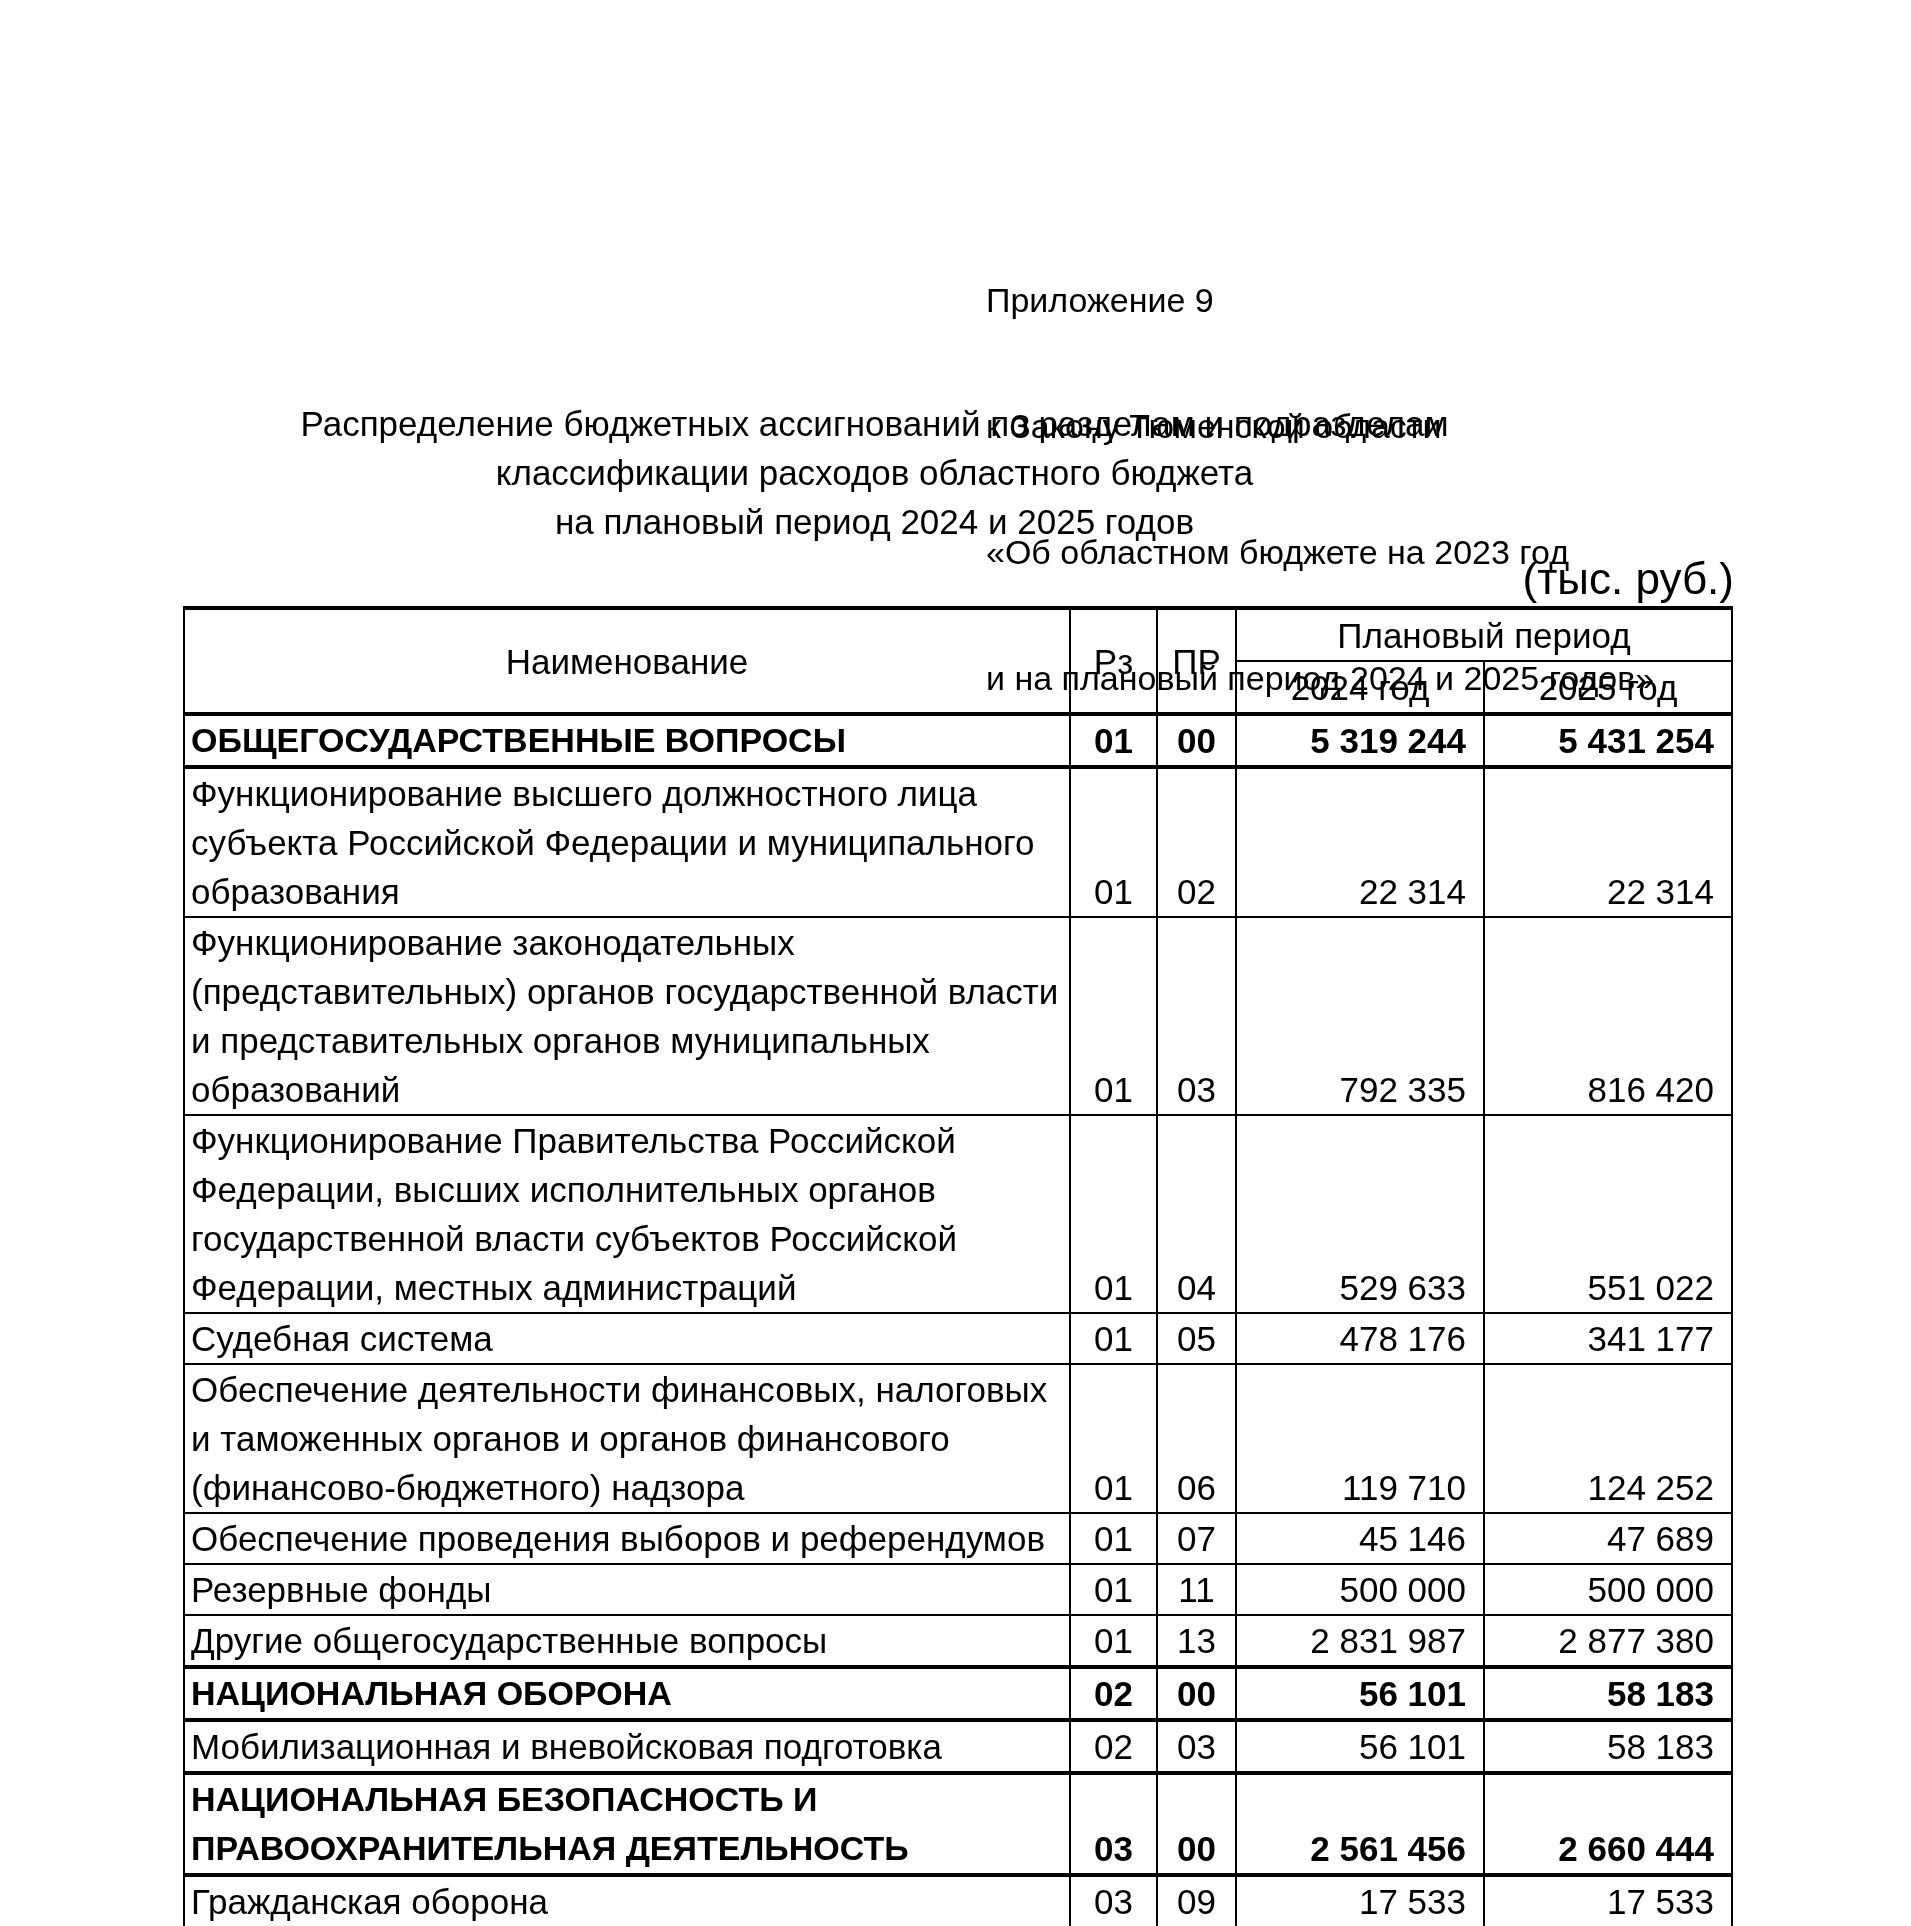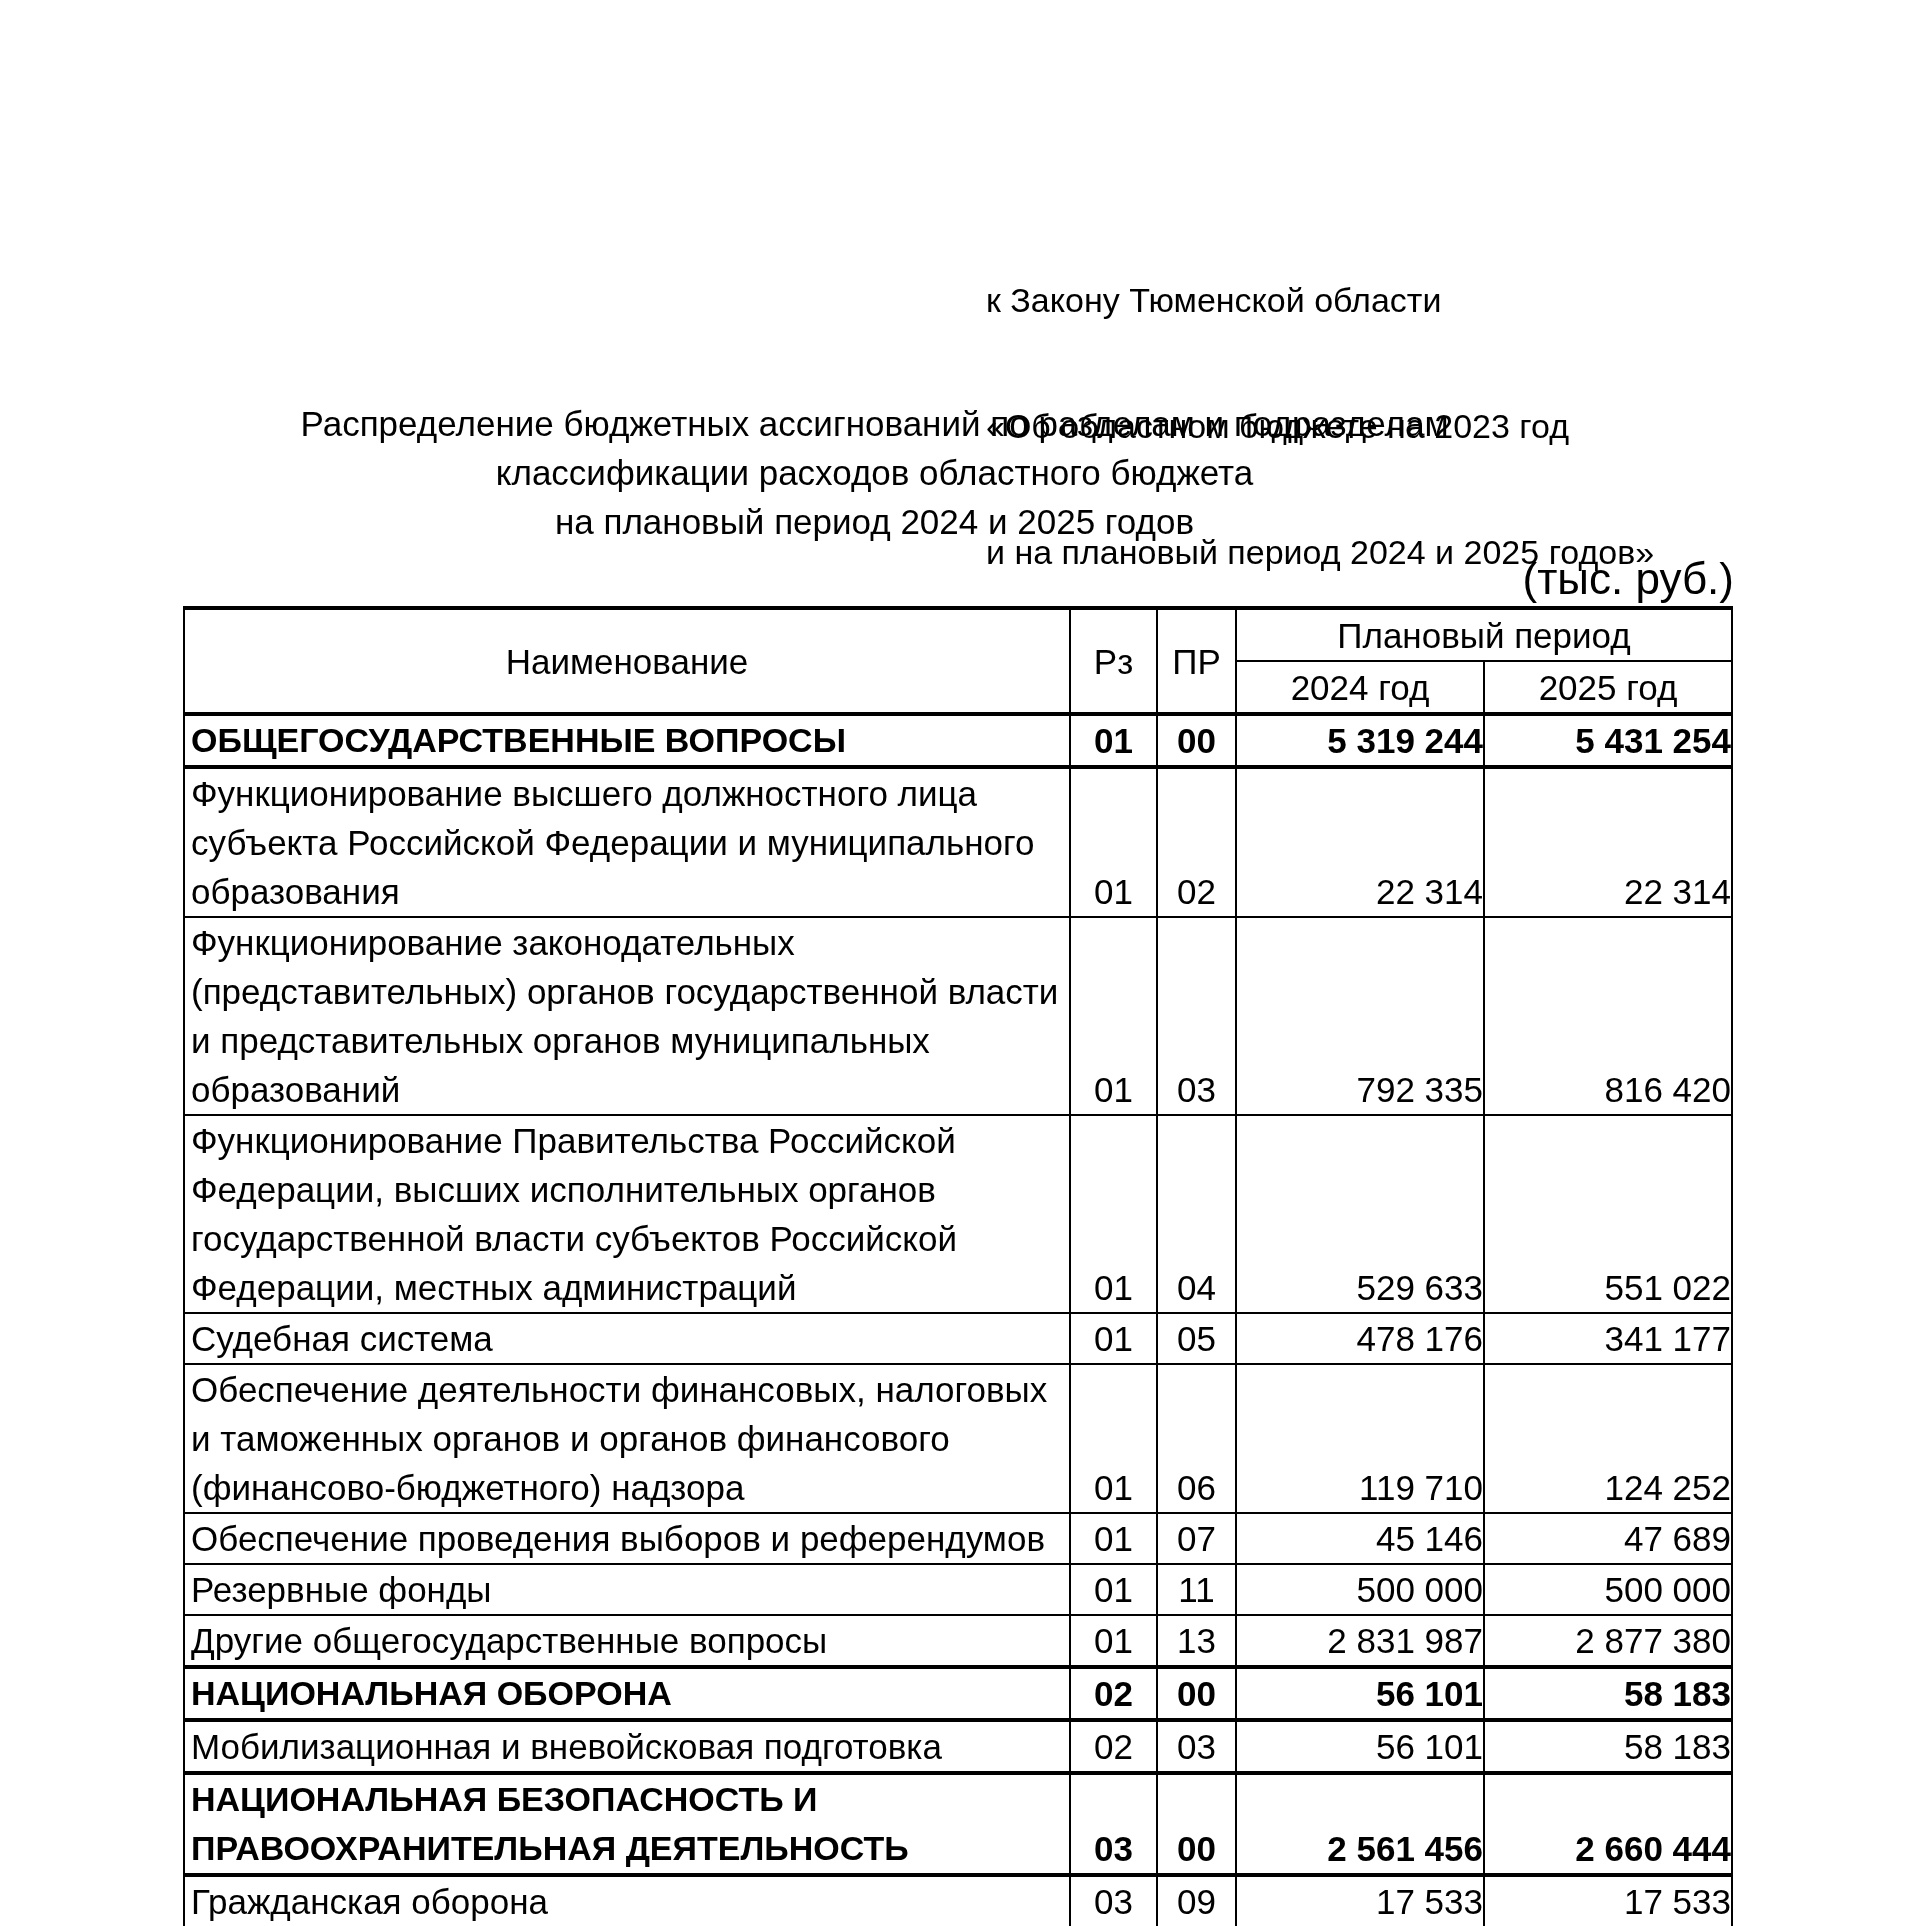--- a/index.html
+++ b/index.html
@@ -60,29 +60,30 @@
     table.budget th {
       font-weight: normal;
       text-align: center;
       vertical-align: middle;
       height: 50px;
     }
     table.budget thead tr:first-child th { border-top-width: 4.6px; }
     table.budget thead tr:last-child th { border-bottom-width: 4.6px; }
     table.budget td.name { text-align: left; padding-left: 6px; }
     table.budget td.code { text-align: center; }
-    table.budget td.num { text-align: right; padding-right: 0; }
+    table.budget td.num { text-align: right; padding-right: 17px; }
     table.budget tr.section td { font-weight: bold; border-top-width: 4.6px; border-bottom-width: 4.6px; }
     table.budget tr.section td.name { font-size: 34px; }
     table.budget tbody tr:last-child td { border-bottom-width: 4.6px; }
   </style>
 </head>
 <body>
 
 <div class="appendix">
+  <div>Приложение 9</div>
   <div>к Закону Тюменской области</div>
   <div>«Об областном бюджете на 2023 год</div>
   <div>и на плановый период 2024 и 2025 годов»</div>
 </div>
 
 <div class="title">
   <div>Распределение бюджетных ассигнований по разделам и подразделам</div>
   <div>классификации расходов областного бюджета</div>
   <div>на плановый период 2024 и 2025 годов</div>
 </div>

